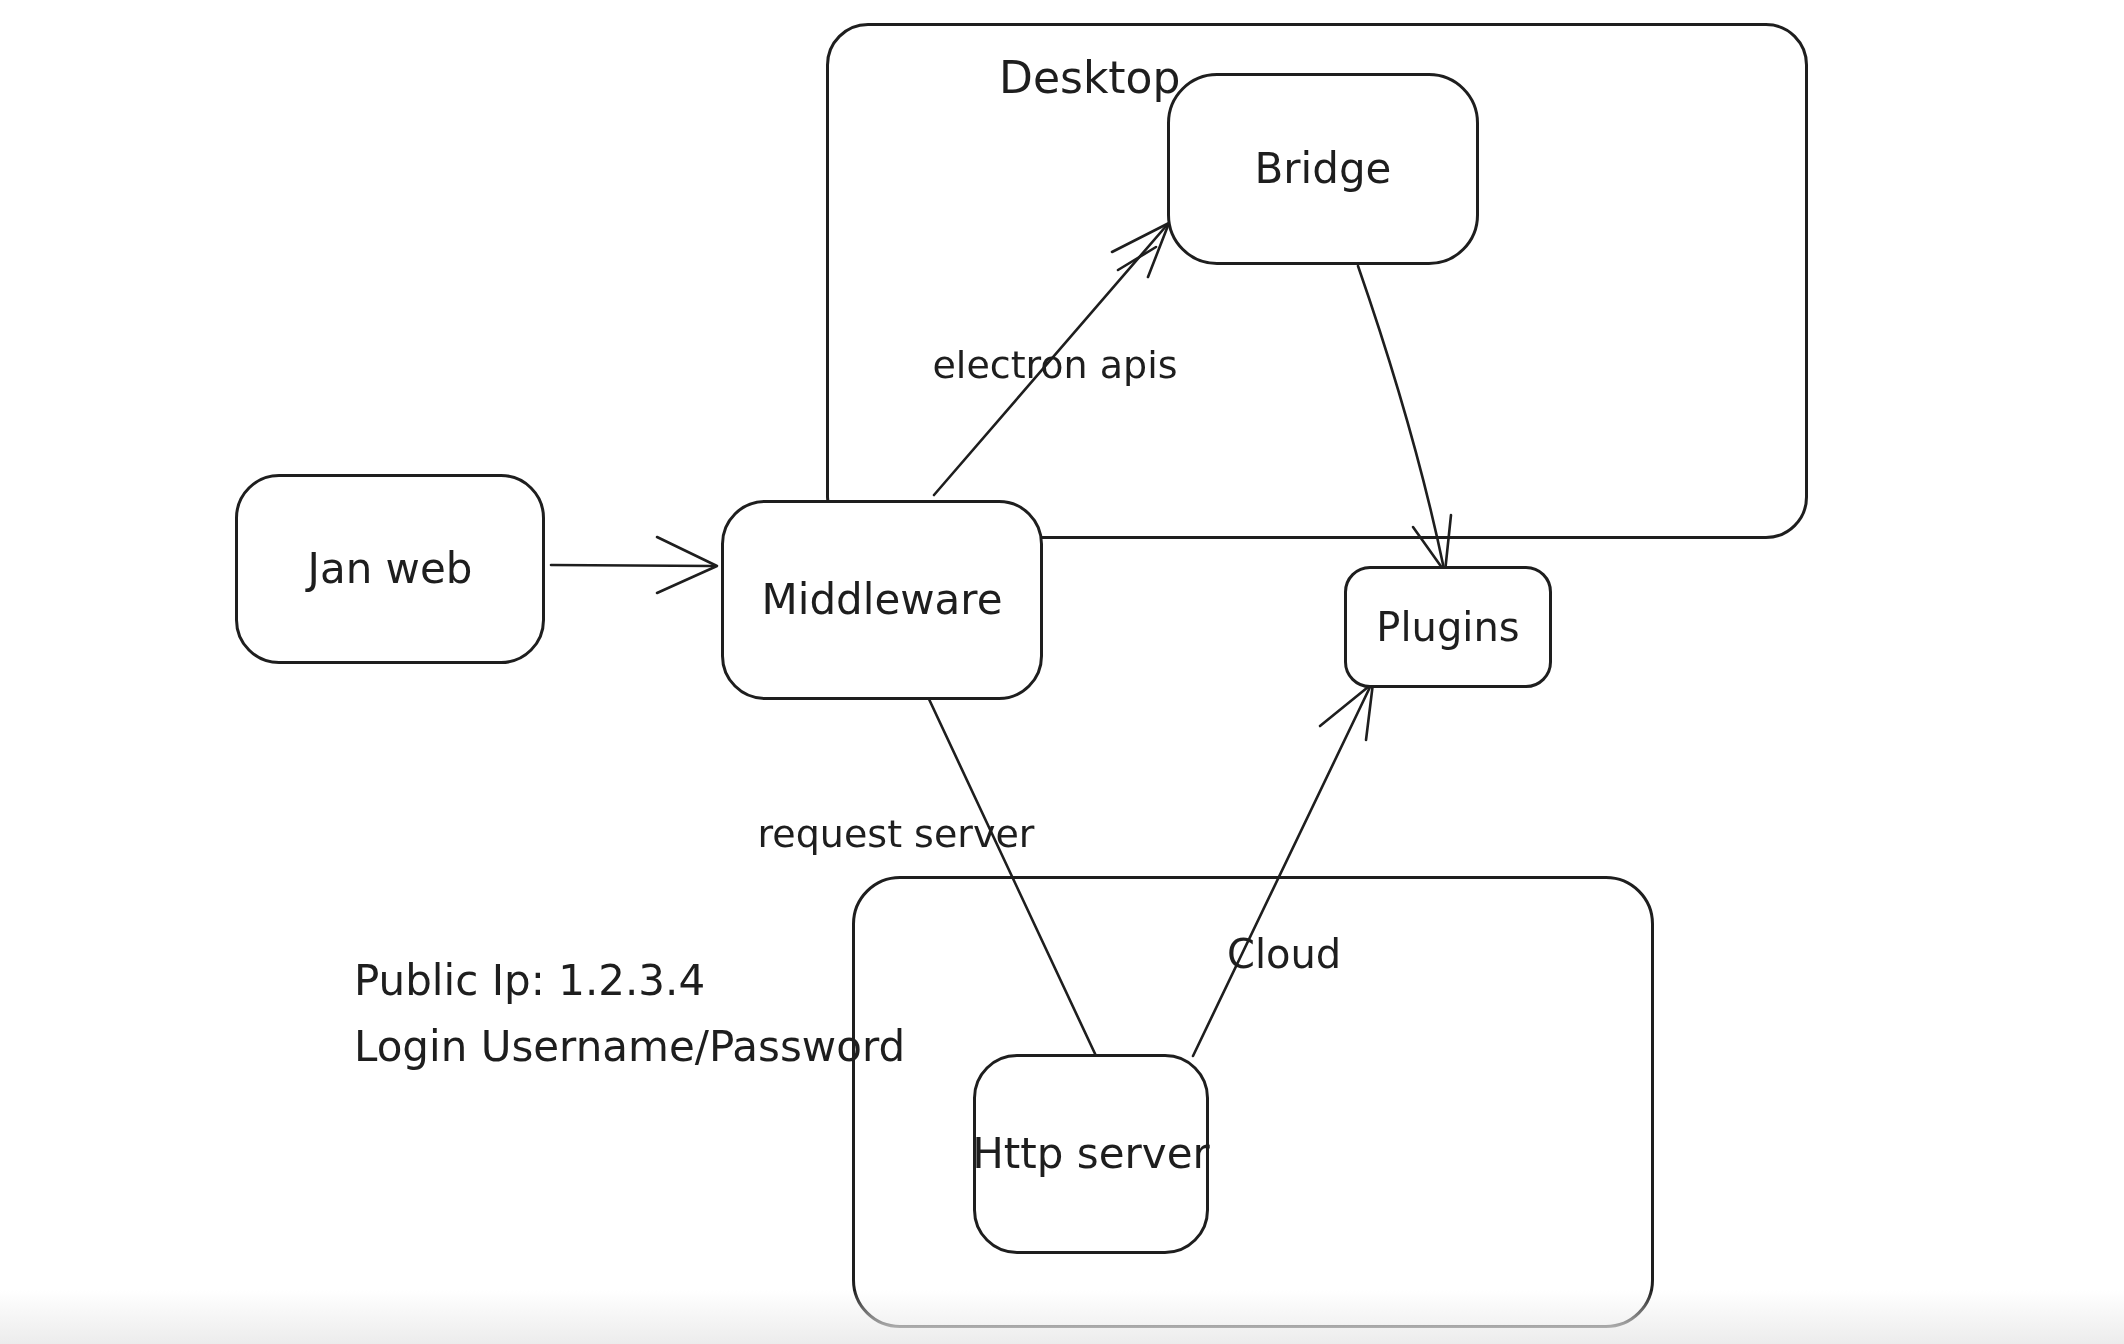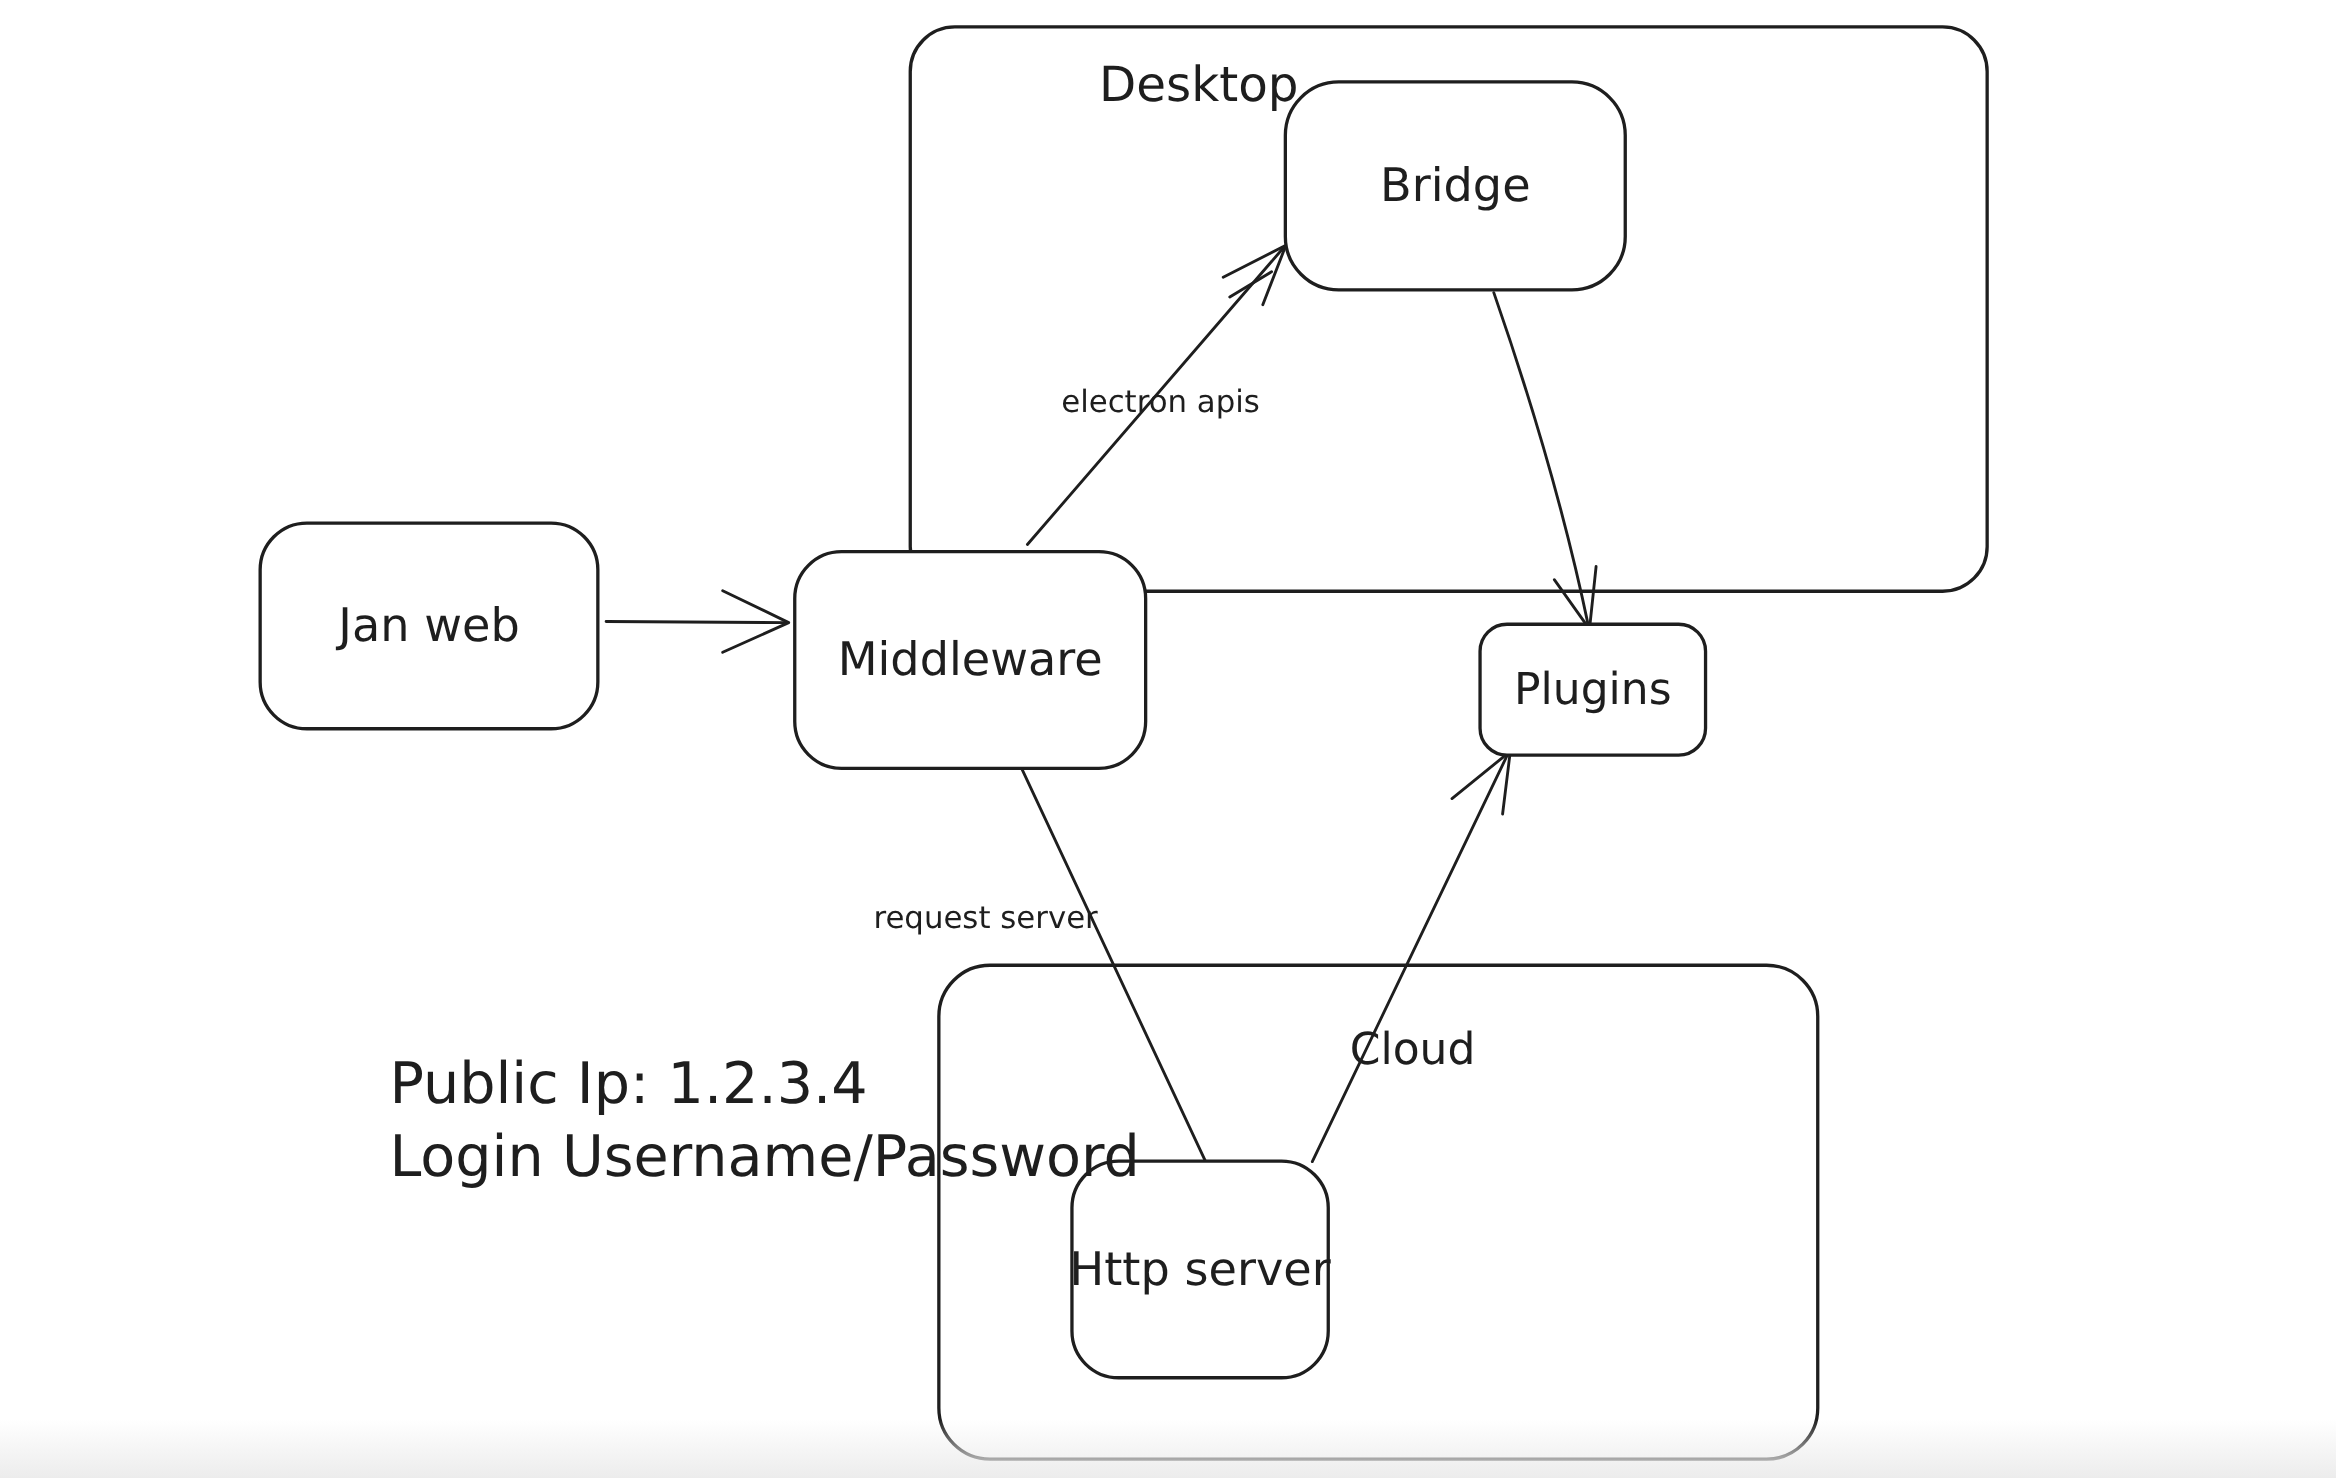--- a/index.html
+++ b/index.html
@@ -42,26 +42,26 @@
     white-space:nowrap;
   }
   .node-label{
     font-size:42px;
     white-space:nowrap;
     line-height:1.1;
   }
   .edge-label{
     position:absolute;
     transform:translate(-50%,-50%);
-    font-size:28px;
+    font-size:38px;
     white-space:nowrap;
   }
   .annotation{
     position:absolute;
-    font-size:52px;
+    font-size:42px;
     white-space:nowrap;
   }
   
   #container-desktop{left:826px;top:23px;width:982px;height:516px;border-radius:42px;}
   #container-desktop .container-label{left:170px;top:26px;}
   #container-cloud{left:852px;top:876px;width:802px;height:452px;border-radius:48px;}
   #container-cloud .container-label{left:372px;top:52px;font-size:40px;}
 
   #node-jan-web{left:235px;top:474px;width:310px;height:190px;border-radius:44px;}
   #node-middleware{left:721px;top:500px;width:322px;height:200px;border-radius:44px;}

